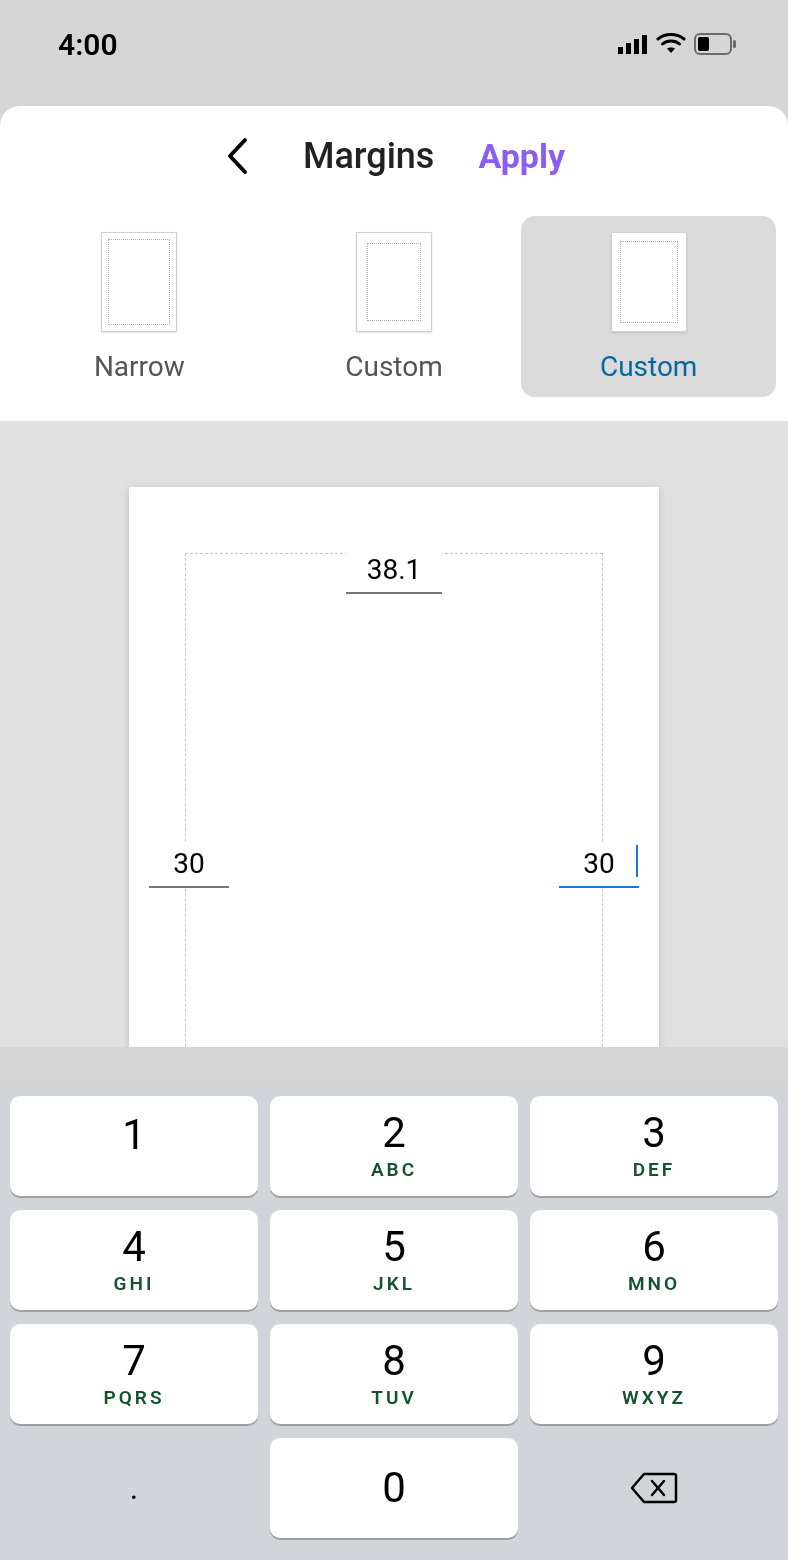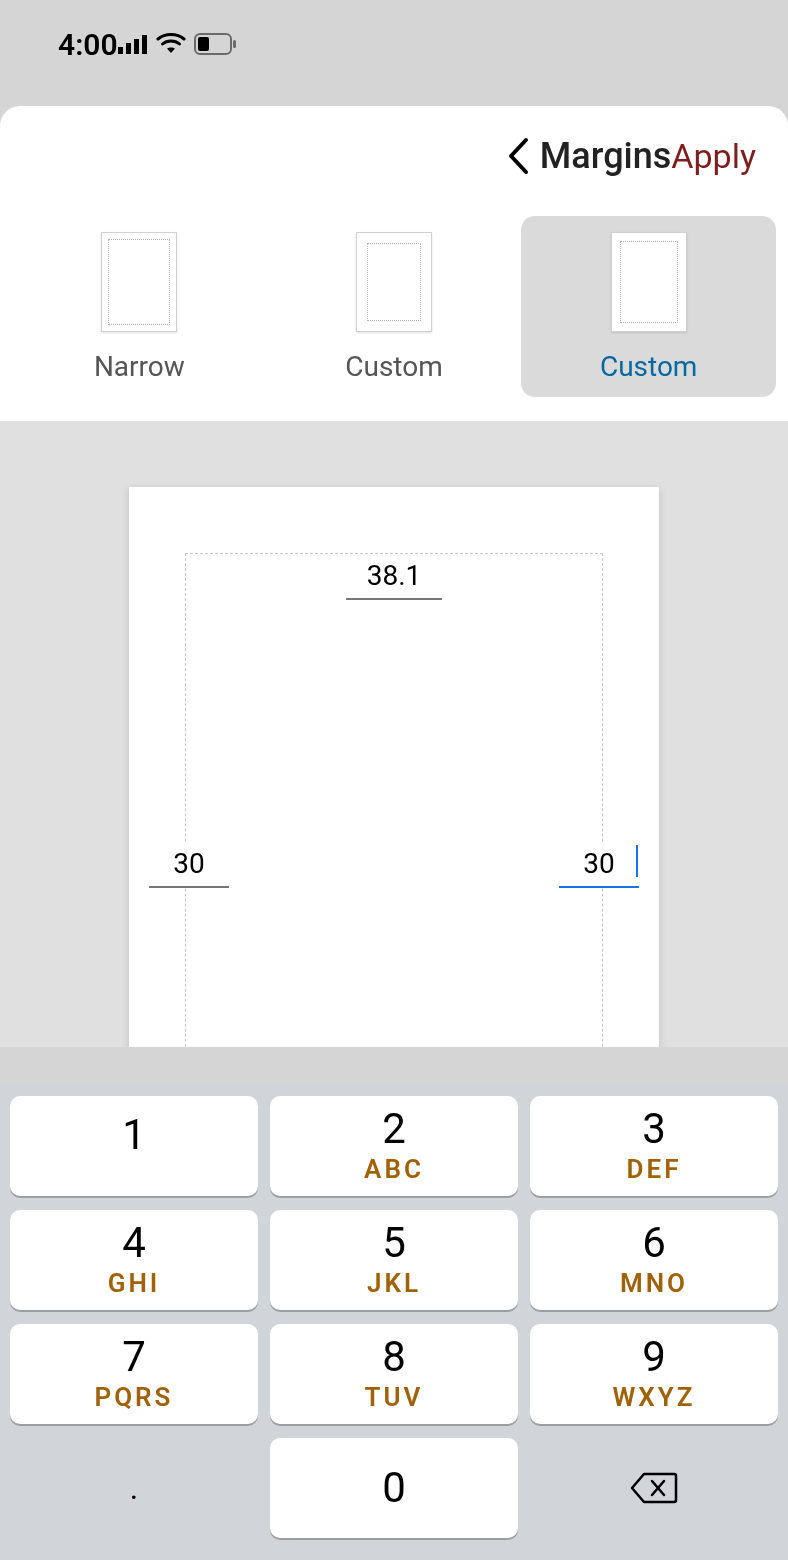--- a/index.html
+++ b/index.html
@@ -14,21 +14,21 @@
       height: 1560px;
       background: #d5d5d5;
       overflow: hidden;
       position: relative;
     }
     
     .status-bar {
       height: 88px;
       display: flex;
       align-items: center;
-      justify-content: flex-start;
+      justify-content: space-between;
       padding: 0 50px 0 58px;
       background: #d5d5d5;
     }
     .status-time {
       font-size: 30px;
       font-weight: 600;
       color: #000;
     }
     .status-icons {
       display: flex;
@@ -42,39 +42,40 @@
     
     .sheet {
       background: #fff;
       border-top-left-radius: 20px;
       border-top-right-radius: 20px;
       margin-top: 18px;
     }
     .nav-header {
       display: flex;
       align-items: center;
-      justify-content: flex-end;
+      justify-content: center;
       padding: 28px 32px 20px 24px;
+      gap: 44px;
     }
     .back-btn {
       width: 44px;
       height: 44px;
       display: flex;
       align-items: center;
       justify-content: center;
     }
     .nav-title {
       font-size: 36px;
       font-weight: 500;
       color: #222;
     }
     .apply-btn {
       font-size: 34px;
-      font-weight: 400;
-      color: #7f1d1d;
+      font-weight: 700;
+      color: #8b5cf6;
     }
     
     .presets {
       display: flex;
       padding: 18px 12px 24px 12px;
       gap: 0;
     }
     .preset {
       flex: 1;
       display: flex;
@@ -139,21 +140,21 @@
       width: 80px;
       text-align: center;
       font-size: 28px;
       color: #000;
       background: #fff;
       border: none;
       border-bottom: 2px solid #777;
       padding: 4px 0 6px 0;
     }
     .margin-input.top {
-      top: 68px;
+      top: 62px;
       left: 50%;
       transform: translateX(-50%);
       width: 96px;
     }
     .margin-input.left {
       top: 356px;
       left: 20px;
     }
     .margin-input.right {
       top: 356px;
@@ -196,24 +197,24 @@
       justify-content: center;
       height: 100px;
     }
     .key-digit {
       font-size: 42px;
       font-weight: 400;
       color: #000;
       line-height: 1;
     }
     .key-sub {
-      font-size: 26px;
+      font-size: 19px;
       font-weight: 600;
       letter-spacing: 3px;
-      color: #a16207;
+      color: #14532d;
       margin-top: 4px;
     }
     .key.zero {
       height: 100px;
     }
     .key-slot {
       flex: 1;
       display: flex;
       align-items: center;
       justify-content: center;

